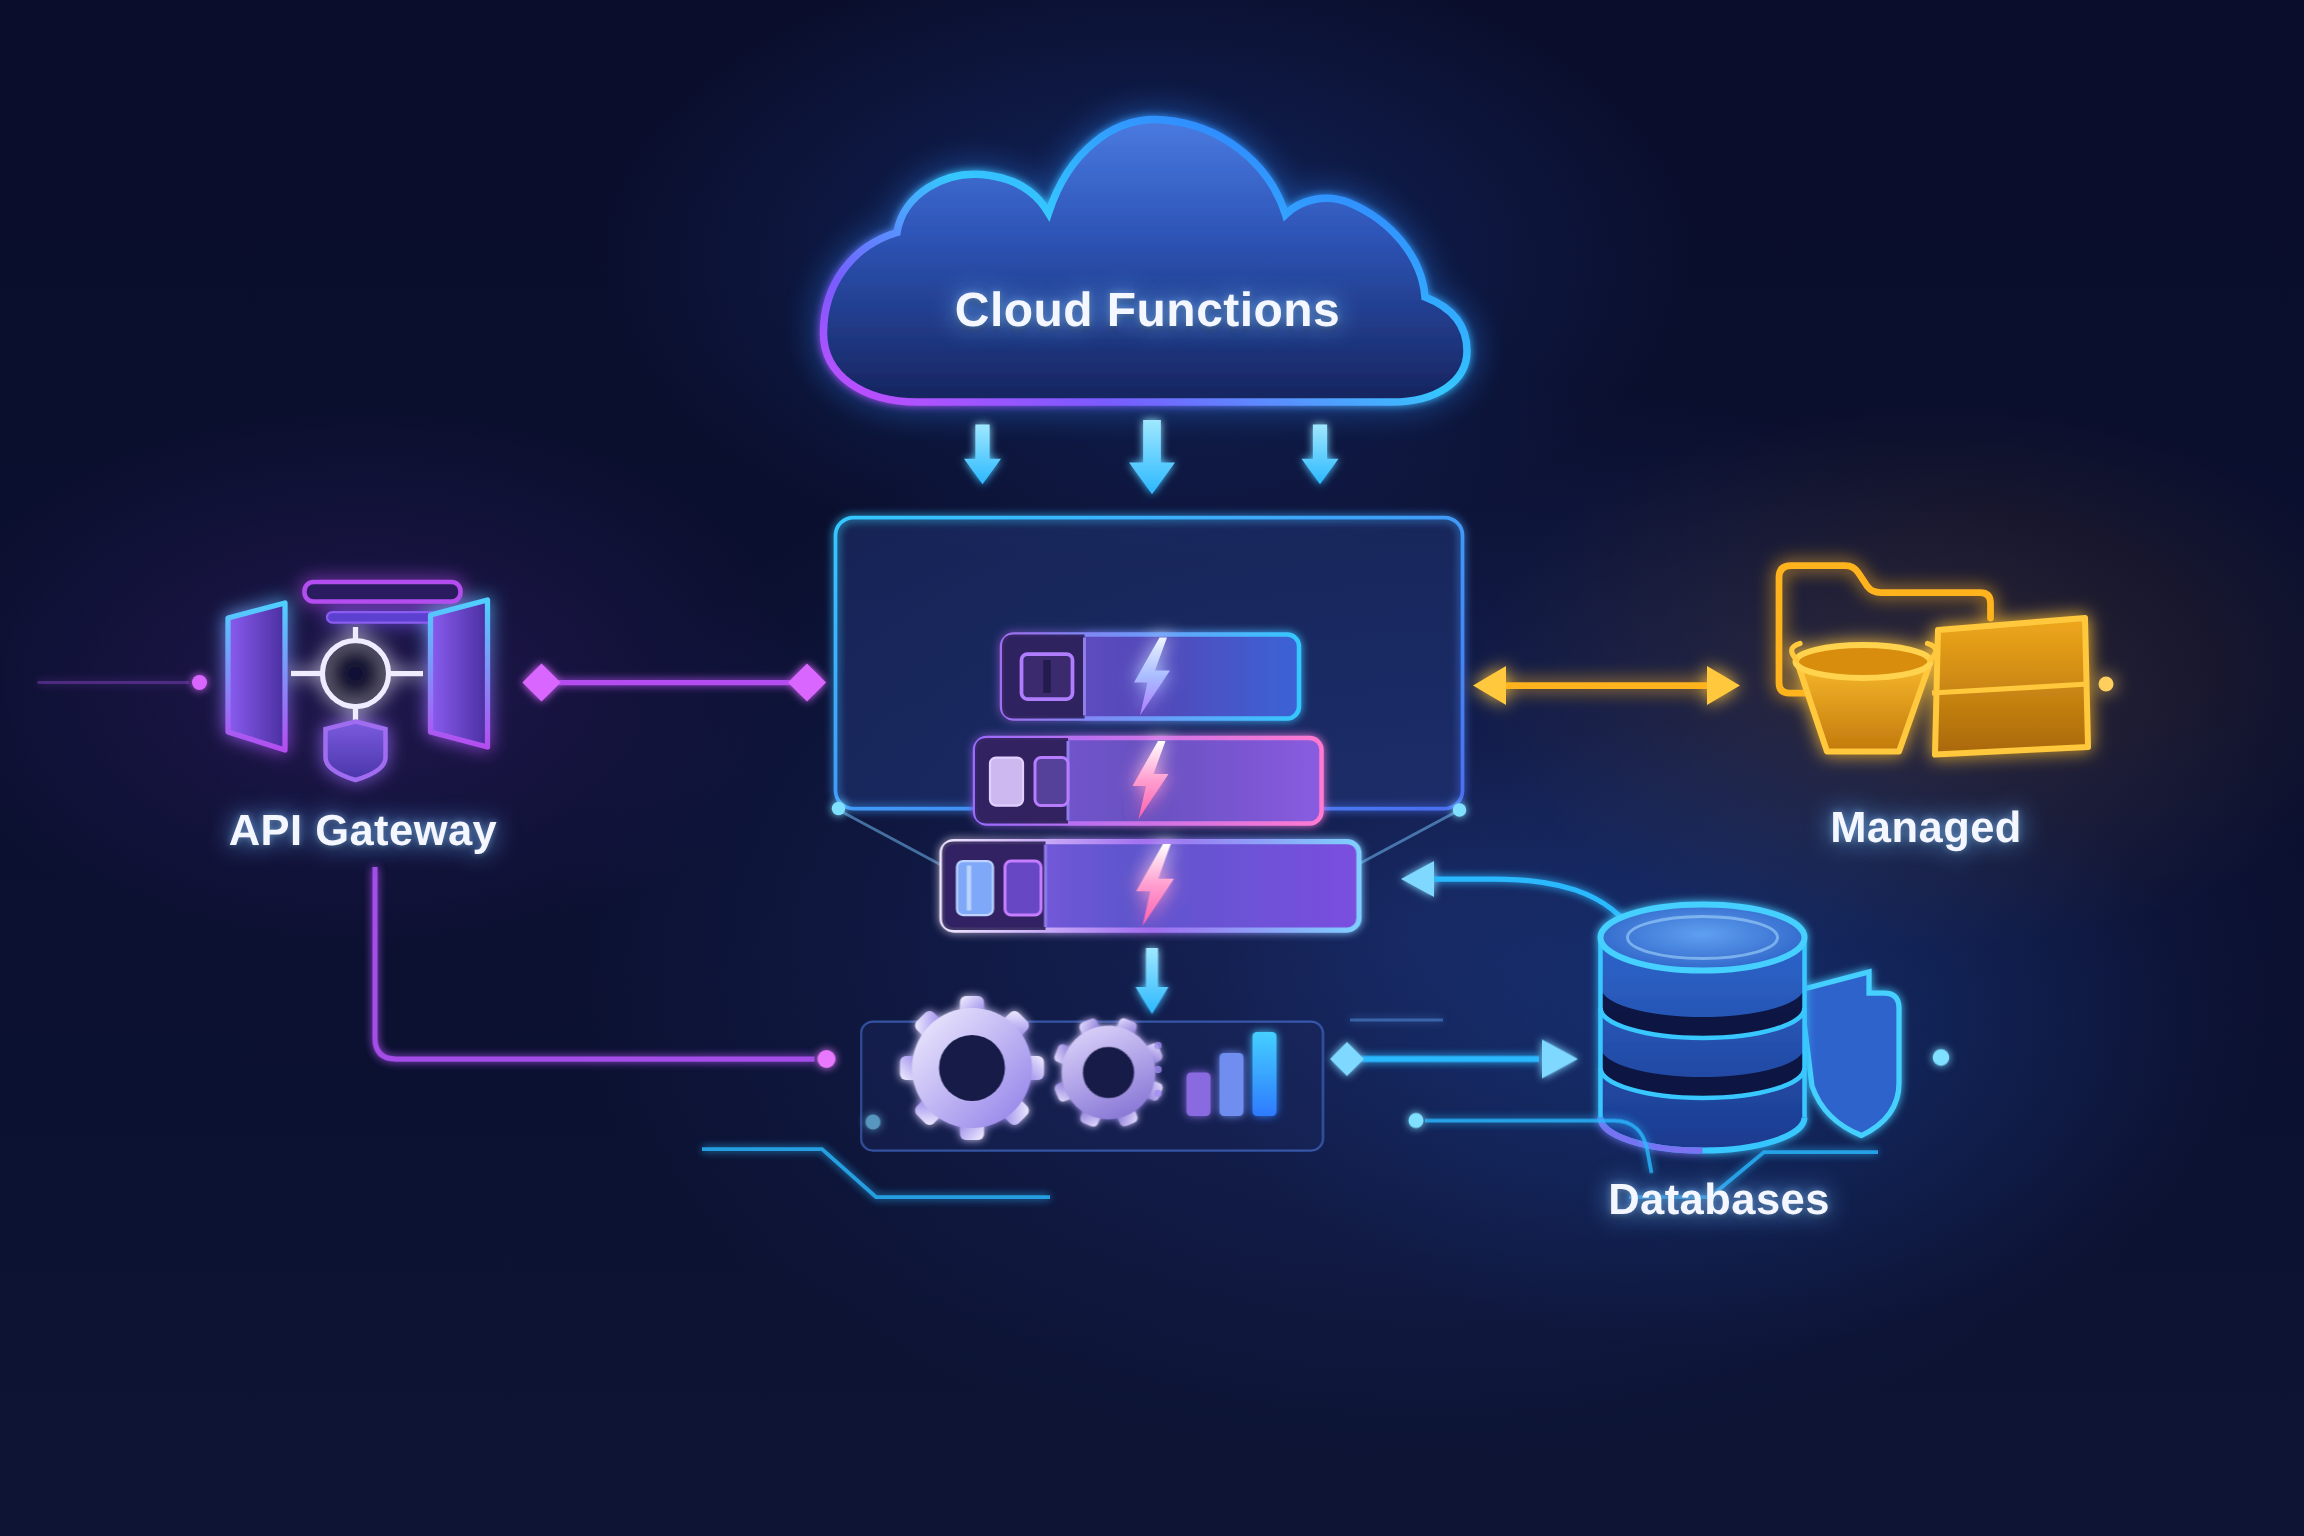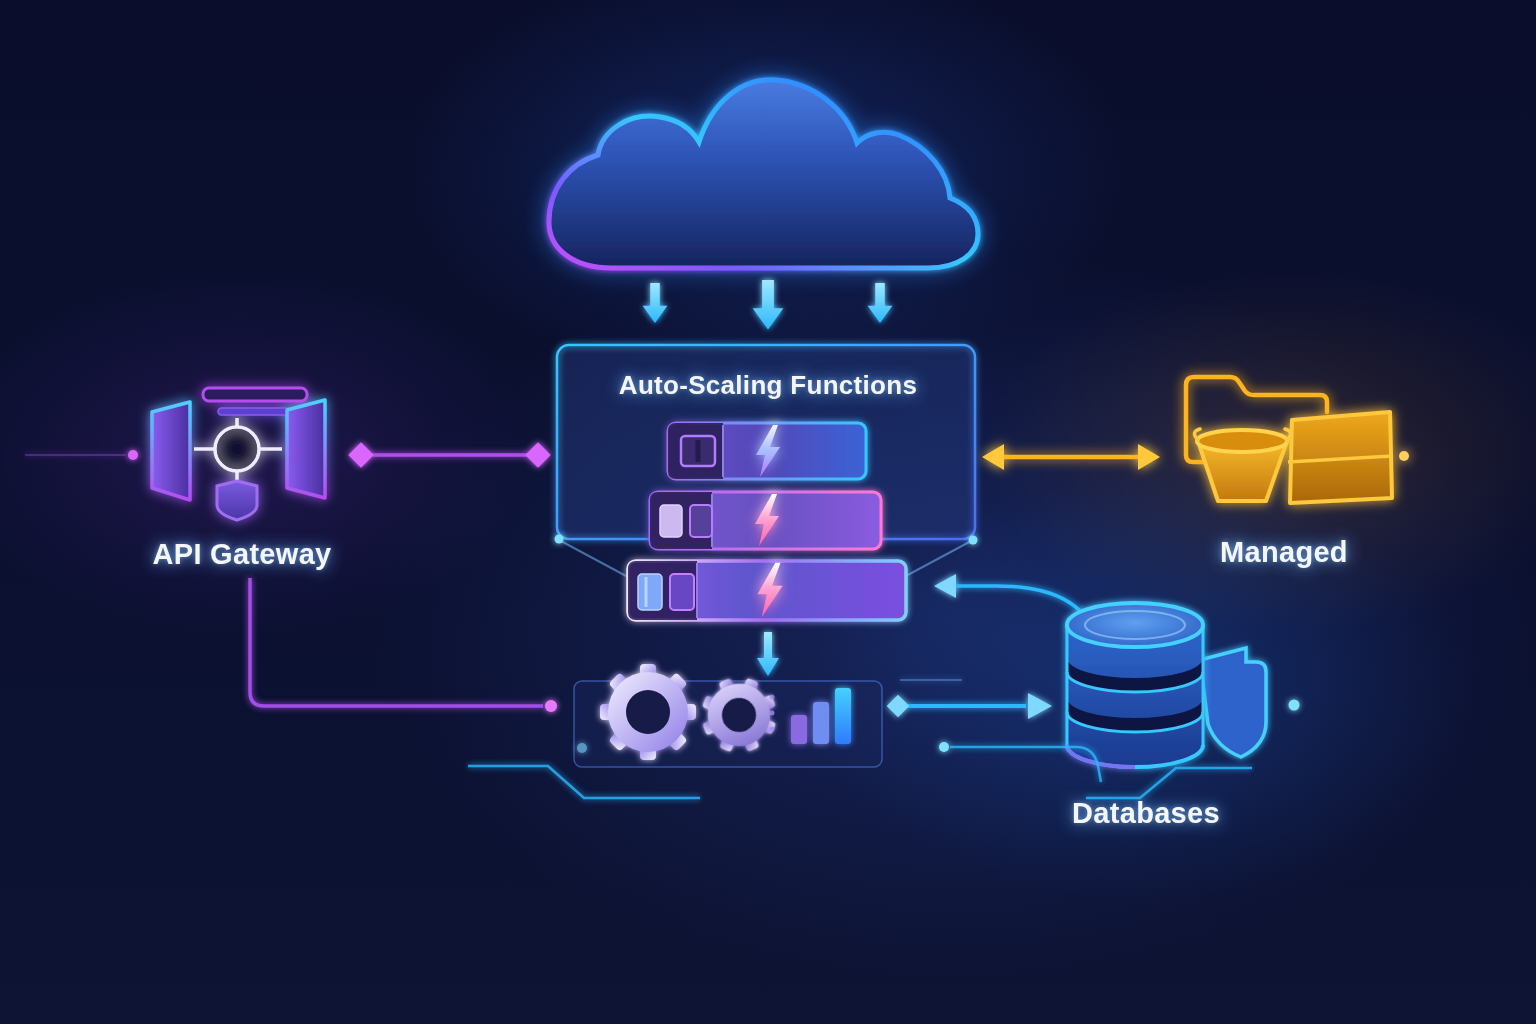--- a/index.html
+++ b/index.html
@@ -369,17 +369,17 @@
       <path d="M 636 561 L 697 561 L 697 620 L 636 620 Q 628 620 628 612 L 628 569 Q 628 561 636 561 Z" fill="#241a4e" opacity=".85"></path>
       <line x1="697" y1="563" x2="697" y2="618" stroke="#8f7de8" stroke-width="2"></line>
       <rect x="638" y="574" width="24" height="36" rx="4" fill="#7fa8f8" stroke="#bcd4ff" stroke-width="1.5"></rect>
       <line x1="646" y1="577" x2="646" y2="607" stroke="#b9d4ff" stroke-width="3"></line>
       <rect x="670" y="574" width="24" height="36" rx="4" fill="#6747c4" stroke="#c77dff" stroke-width="2"></rect>
       <path transform="translate(769,590) scale(1.05)" d="M6 -26 L-11 4 L-2 4 L-7 26 L13 -4 L3 -4 L11 -26 Z" fill="url(#bolt2)" filter="url(#g6)"></path>
     </g>
   </g>
 </svg>
 
-  <div class="label lbl-title" style="left:768px;top:370px;">Auto-Scaling Functions</div>
+  <div class="label lbl-cloud" style="left:765px;top:188px;">Cloud Functions</div>
   <div class="label lbl-node" style="left:242px;top:538px;">API Gateway</div>
   <div class="label lbl-node" style="left:1284px;top:536px;">Managed</div>
-  <div class="label lbl-node" style="left:1146px;top:784px;margin-top:13px;">Databases</div>
+  <div class="label lbl-node" style="left:1146px;top:784px;">Databases</div>
 </div>
 
 </body></html>

